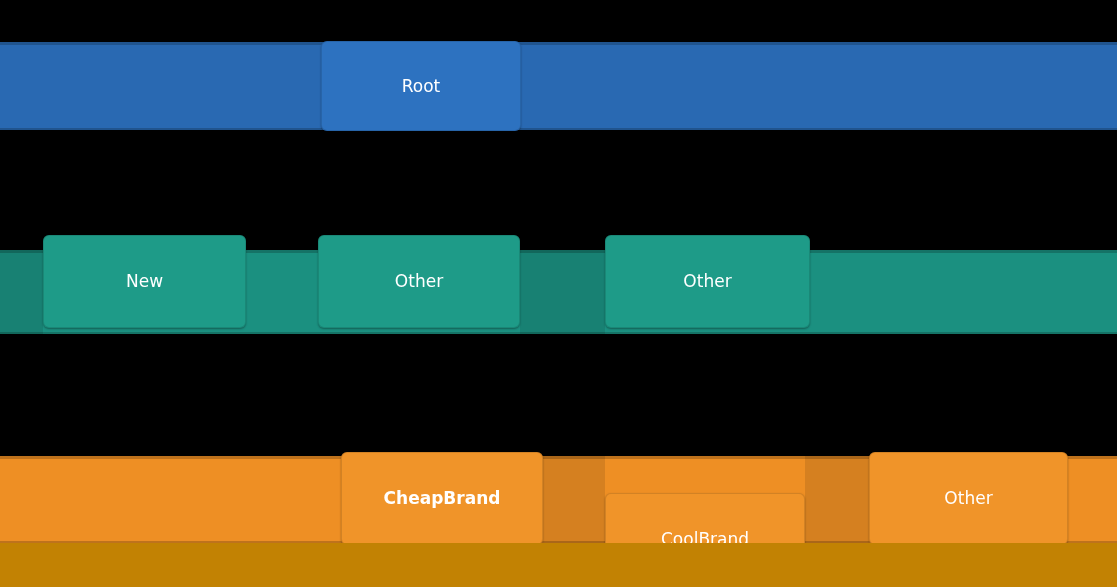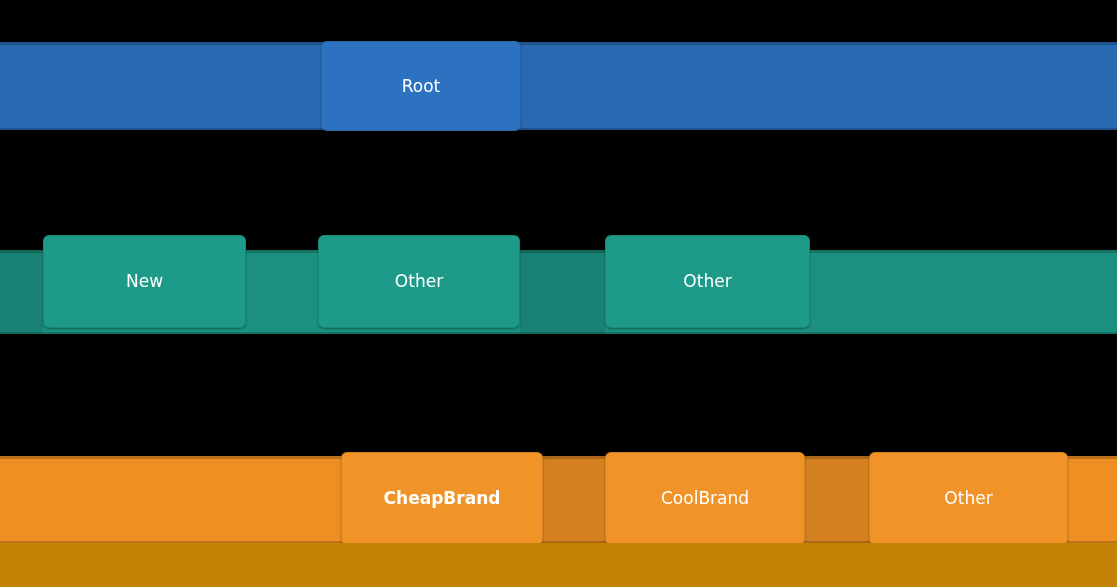--- a/index.html
+++ b/index.html
@@ -36,21 +36,21 @@
     white-space:nowrap;
   }
   .node.l1{top:41px;height:90px;background:var(--lv0-box);}
   .node.l2{top:235px;height:93px;background:var(--lv1-box);}
   .node.l3{top:452px;height:93px;background:var(--lv2-box);}
   .node.root {left:321px;width:200px;}
   .node.new  {left:43px; width:203px;}
   .node.used {left:318px;width:202px;}
   .node.other2{left:605px;width:205px;}
   .node.cheap{left:341px;width:202px;font-weight:bold;}
-  .node.cool {left:605px;width:200px;}
+  .node.cool {left:605px;width:200px;margin-top:41px;}
   .node.other3{left:869px;width:199px;}
   
   .baseband{
     position:absolute;left:0;top:543px;width:1117px;height:44px;
     background:var(--band,#c28203);
   }
 </style>
 </head>
 <body>
 

